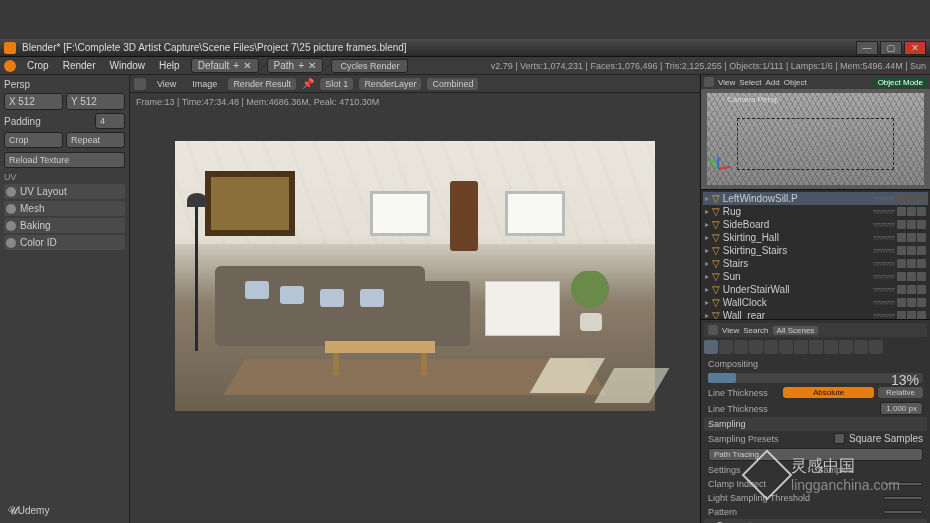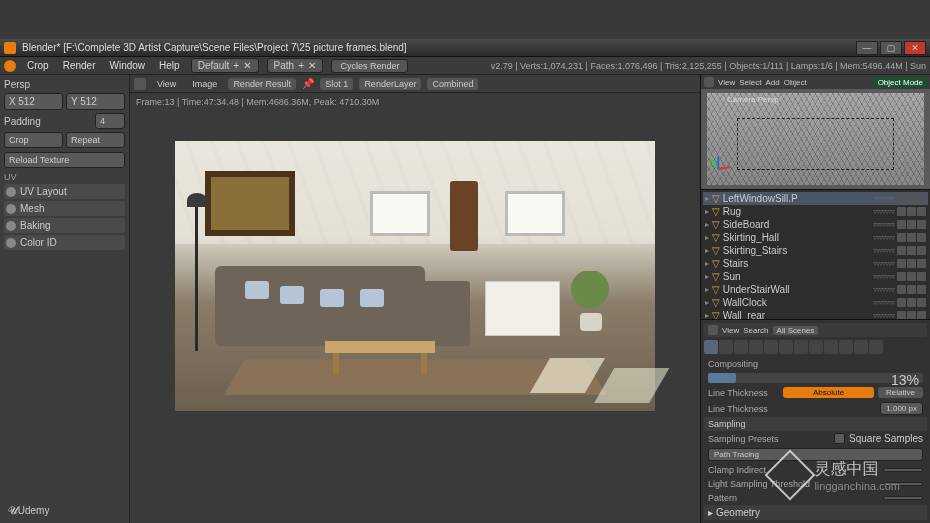--- a/index.html
+++ b/index.html
@@ -76,21 +76,21 @@
 .prop-row .field { background: #595959; border: 1px solid #222; border-radius: 3px; padding: 1px 5px; font-size: 8px; min-width: 40px; text-align: center; }
 .prop-row .btn-o { background: #e87d0d; color: #111; padding: 1px 10px; border-radius: 3px; font-size: 8px; flex:1; text-align:center; }
 .prop-row .btn-g { background: #555; padding: 1px 8px; border-radius: 3px; font-size: 8px; }
 .prop-row .check { width: 11px; height: 11px; background: #595959; border: 1px solid #222; border-radius: 2px; }
 .progress { height: 10px; background: #444; border-radius: 2px; margin: 2px 4px; position: relative; }
 .progress .bar { height: 100%; background: #5a7a9a; border-radius: 2px; }
 .progress .pct { position: absolute; right: 4px; top: -1px; font-size: 14px; }
 .watermark { position: absolute; bottom: 30px; right: 30px; display: flex; align-items: center; gap: 6px; opacity: 0.85; pointer-events: none; }
 .watermark .logo { width: 36px; height: 36px; border: 2px solid #ddd; transform: rotate(45deg); }
 .watermark .txt { font-size: 16px; color: #ddd; }
-.watermark .sub { font-size: 11px; color: #999; }
+.watermark .sub { font-size: 14px; color: #999; }
 .udemy { position: absolute; bottom: 6px; left: 8px; font-size: 11px; color: #ccc; }
 </style>
 </head>
 <body>
 
 <div class="titlebar">
   <div class="app-icon"></div>
   <div class="title">Blender* [F:\Complete 3D Artist Capture\Scene Files\Project 7\25 picture frames.blend]</div>
   <div class="win-btns">
     <div class="win-btn">—</div>
@@ -363,20 +363,24 @@
       <div class="prop-header">Sampling</div>
       <div class="prop-row">
           <span class="label">Sampling Presets</span>
           <span class="check"></span>
           <span style="font-size:10px">Square Samples</span>
         </div>
       <div class="prop-row">
           <span class="field" style="flex:1;text-align:left">Path Tracing</span>
         </div>
       <div class="prop-row">
+          <span class="label">Settings</span>
+          <span class="label">Samples</span>
+        </div>
+      <div class="prop-row">
           <span class="label">Clamp Indirect</span>
           <span class="field"> </span>
         </div>
       <div class="prop-row">
           <span class="label">Light Sampling Threshold</span>
           <span class="field"> </span>
         </div>
       <div class="prop-row">
           <span class="label">Pattern</span>
           <span class="field"> </span>

